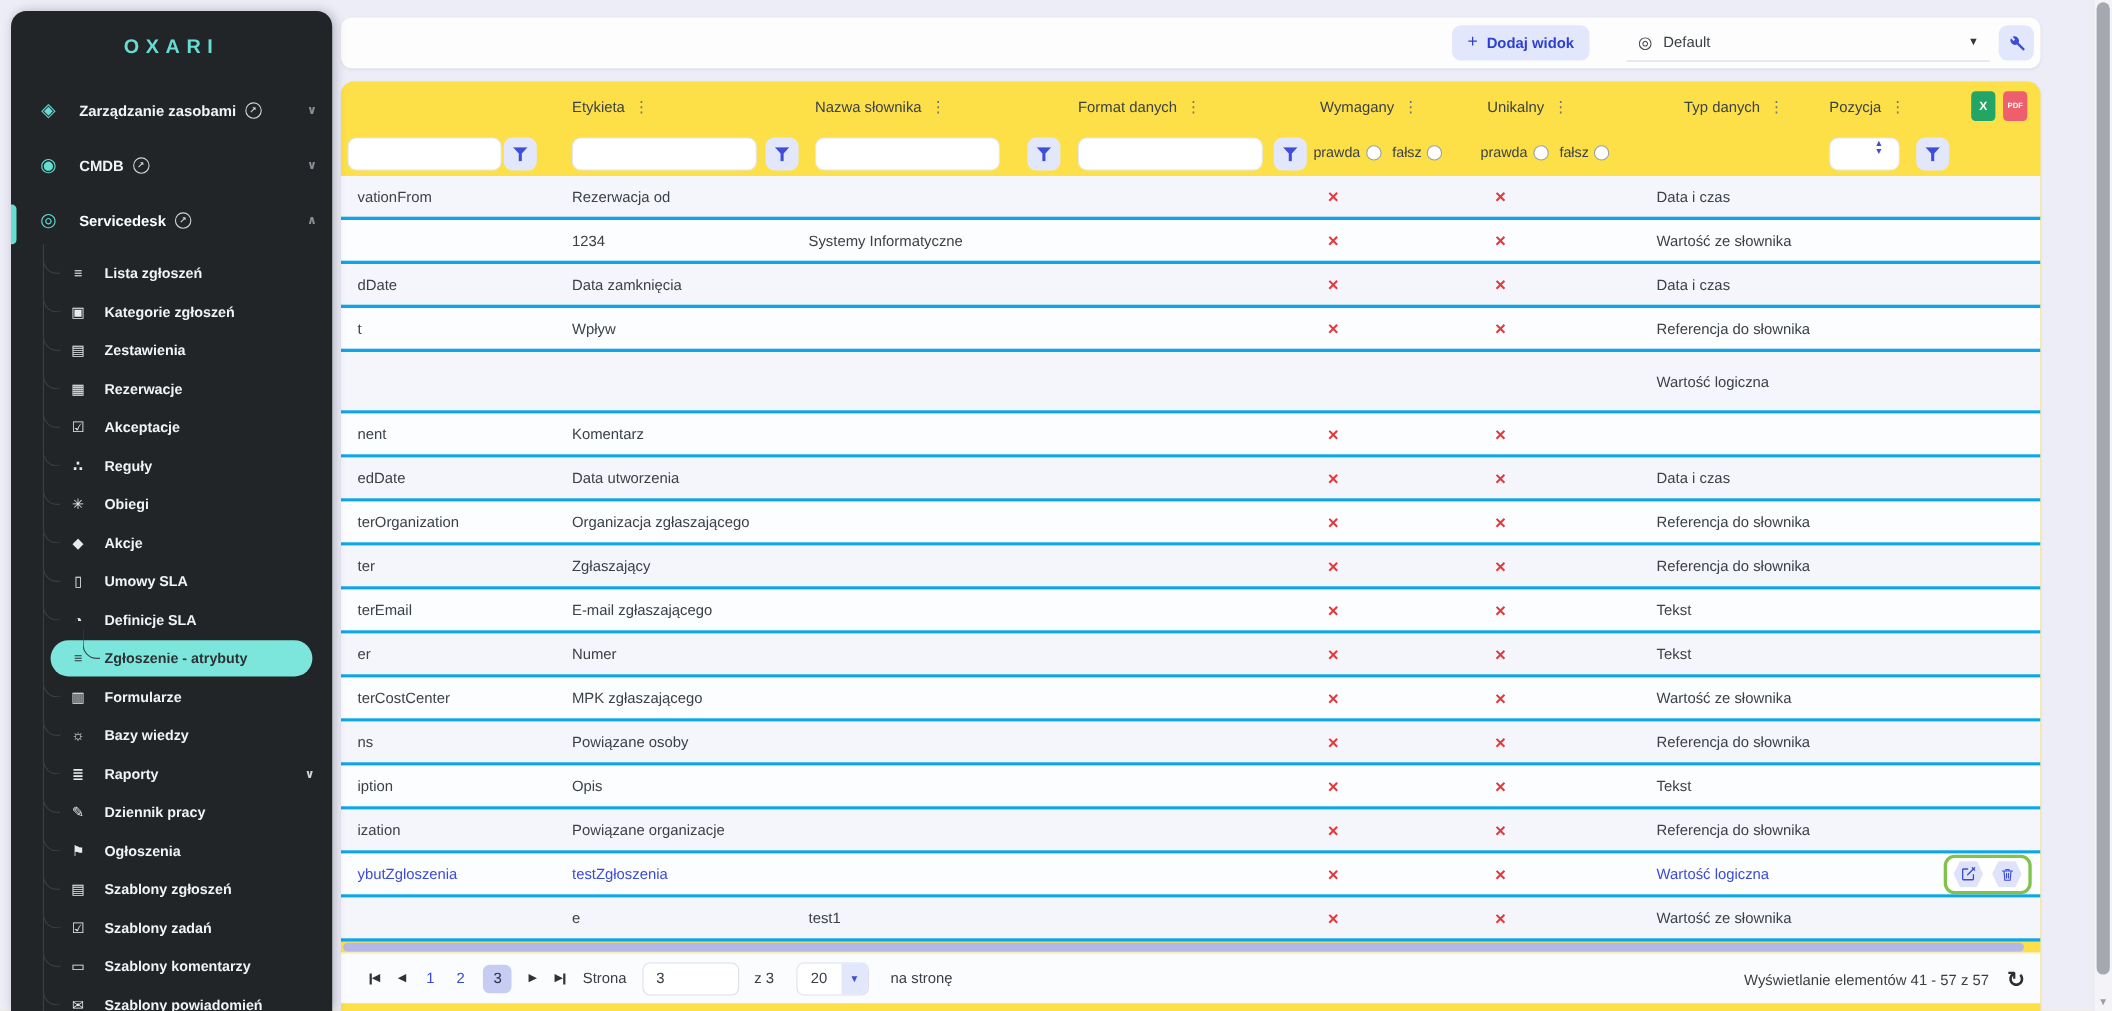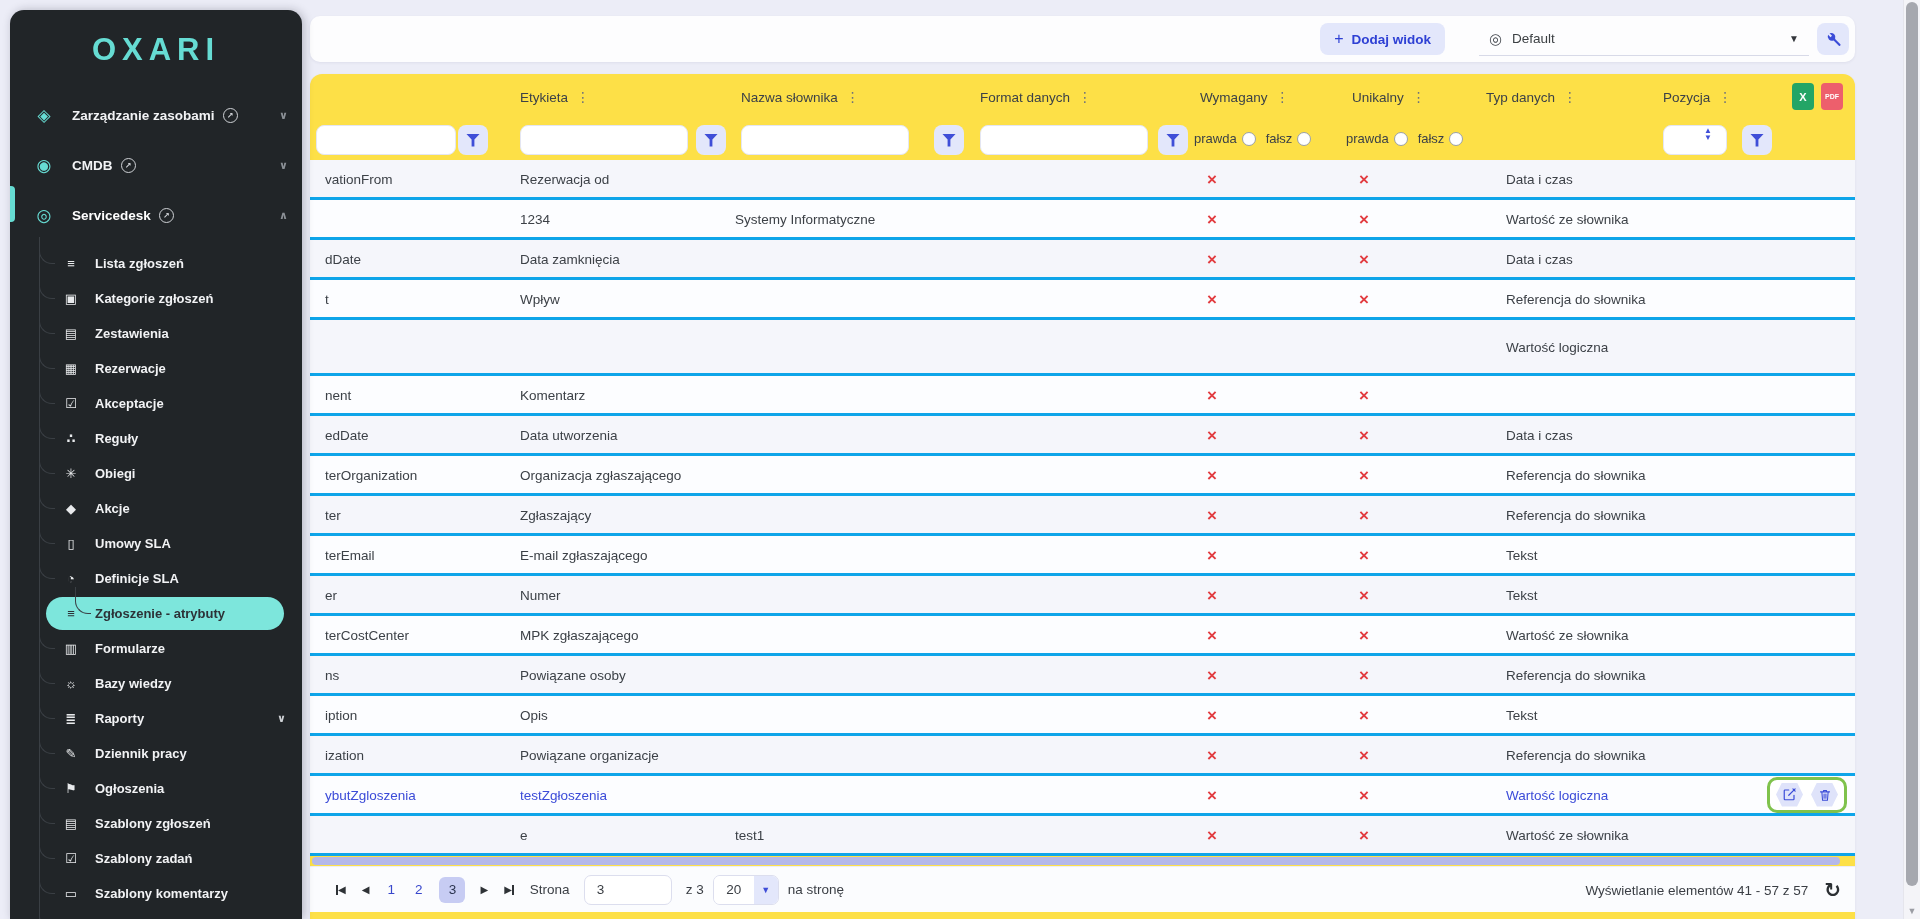--- a/index.html
+++ b/index.html
@@ -24,21 +24,21 @@
   .view-select .caret { margin-left:auto; font-size:10px; color:#33363b; }
   .btn-wrench { width:32px; height:32px; margin-left:8px; background:#e3e7fb; border-radius:8px; display:flex; align-items:center; justify-content:center; }
 
   
   .card { position:absolute; left:310px; top:74px; width:1545px; height:896px; background:#fde047; border-radius:12px;
           box-shadow:0 1px 3px rgba(40,40,90,.06); overflow:hidden; }
 
   .thead { position:relative; height:46px; }
   .h { position:absolute; top:0; height:46px; display:flex; align-items:center; gap:8px; font-size:13.5px; color:#3c4147; }
   .h .dots { color:#6f737b; font-size:14px; letter-spacing:1px; cursor:pointer; }
-  .h-label{left:210px} .h-dict{left:431px} .h-fmt{left:670px} .h-req{left:890px} .h-uniq{left:1042px} .h-typ{left:1176px} .h-poz{left:1353px}
+  .h-label{left:210px} .h-dict{left:431px} .h-fmt{left:670px} .h-req{left:890px} .h-uniq{left:1042px} .h-typ{left:1221px} .h-poz{left:1353px}
   .exports { position:absolute; right:12px; top:9px; display:flex; gap:7px; }
   .fic { width:22px; height:27px; border-radius:4px; color:#fff; font-weight:700; display:flex; align-items:center; justify-content:center; cursor:pointer; }
   .fic.xls { background:#23a566; font-size:11px; }
   .fic.pdfi { background:#ed5f6c; font-size:7px; }
 
   .tfilters { position:relative; height:40px; }
   .fin { position:absolute; top:5px; height:30px; background:#fff; border:1px solid #e4e6f2; border-radius:8px; font:13px "Liberation Sans",sans-serif; color:#3c4147; padding:0 8px; outline:none; }
   #f-name{left:6px; width:140px} #f-label{left:210px; width:168px} #f-dict{left:431px; width:168px} #f-fmt{left:670px; width:168px} #f-poz{left:1353px; width:64px; padding-right:20px}
   .fbtn { position:absolute; top:5px; width:30px; height:30px; background:#e3e7fb; border-radius:8px; display:flex; align-items:center; justify-content:center; cursor:pointer; }
   .funnel { width:14px; height:13px; background:#3f4ed8; clip-path:polygon(0 0,100% 0,60% 46%,60% 100%,40% 100%,40% 46%); }
@@ -73,30 +73,30 @@
            display:flex; align-items:center; padding-left:18px; font-size:13.5px; color:#3a3e44; }
   .pnav { margin:0 8px; cursor:pointer; display:inline-flex; align-items:center; color:#2e3236; }
   .pnav .tri { font-size:10px; }
   .pbar { display:inline-block; width:2px; height:10px; background:#2e3236; }
   .plink { color:#3847cc; margin:0 10px; cursor:pointer; }
   .pcur { display:inline-flex; width:26px; height:26px; background:#c7ccf3; border-radius:6px; color:#2c3550;
           align-items:center; justify-content:center; margin:0 7px; cursor:pointer; }
   .plabel { margin:0 8px; }
   .pinput { width:88px; height:30px; background:#fff; border:1px solid #dcdeee; border-radius:7px; margin:0 6px;
             display:flex; align-items:center; padding-left:12px; }
-  .psel { display:flex; height:30px; border:1px solid #dcdeee; border-radius:7px; overflow:hidden; margin:0 1px; cursor:pointer; }
+  .psel { display:flex; height:30px; border:1px solid #dcdeee; border-radius:7px; overflow:hidden; margin:0 12px; cursor:pointer; }
   .psel .pval { width:40px; display:flex; align-items:center; justify-content:center; background:#fff; }
   .psel .pcaret { width:24px; display:flex; align-items:center; justify-content:center; background:#e3e7fb; color:#3f4ed8; font-size:9px; }
   .pright { position:absolute; right:14px; top:0; height:46px; display:flex; align-items:center; gap:16px;justify-content:flex-end; }
   .refresh { font-size:20px; font-weight:700; color:#2b2f33; cursor:pointer; }
 
   
   .sidebar { position:absolute; left:10px; top:10px; width:292px; height:909px; background:#212528; border-radius:14px 14px 0 0;
              box-shadow:2px 0 10px rgba(20,20,40,.25); color:#f2f3f5; overflow:hidden; }
-  .logo { text-align:center; margin-top:22px; font-size:31px; letter-spacing:6px; color:#66dcd3; font-weight:600; }
+  .logo { text-align:center; margin-top:22px; font-size:18px; letter-spacing:6px; color:#66dcd3; font-weight:600; }
   .active-bar { position:absolute; left:0; top:176px; width:5px; height:36px; background:#66dcd3; border-radius:0 4px 4px 0; }
   .mods { margin-top:22px; }
   .mod { height:50px; display:flex; align-items:center; padding:0 14px 0 22px; cursor:pointer; font-size:13.5px; font-weight:700; }
   .mico { width:24px; color:#66dcd3; font-size:17px; margin-right:16px; text-align:center; }
   .mod.active .mlabel { color:#fff; }
   .gauge { width:15px; height:15px; border:1.4px solid #cfd2d6; border-radius:50%; font-size:8px; display:inline-flex;
            align-items:center; justify-content:center; margin-left:8px; color:#cfd2d6; }
   .mchev { margin-left:auto; color:#8b9096; font-size:11px; }
   .submenu { position:relative; margin-top:6px; }
   .vline { position:absolute; left:29px; top:-8px; bottom:0; width:1px; background:#3a3f44; }

